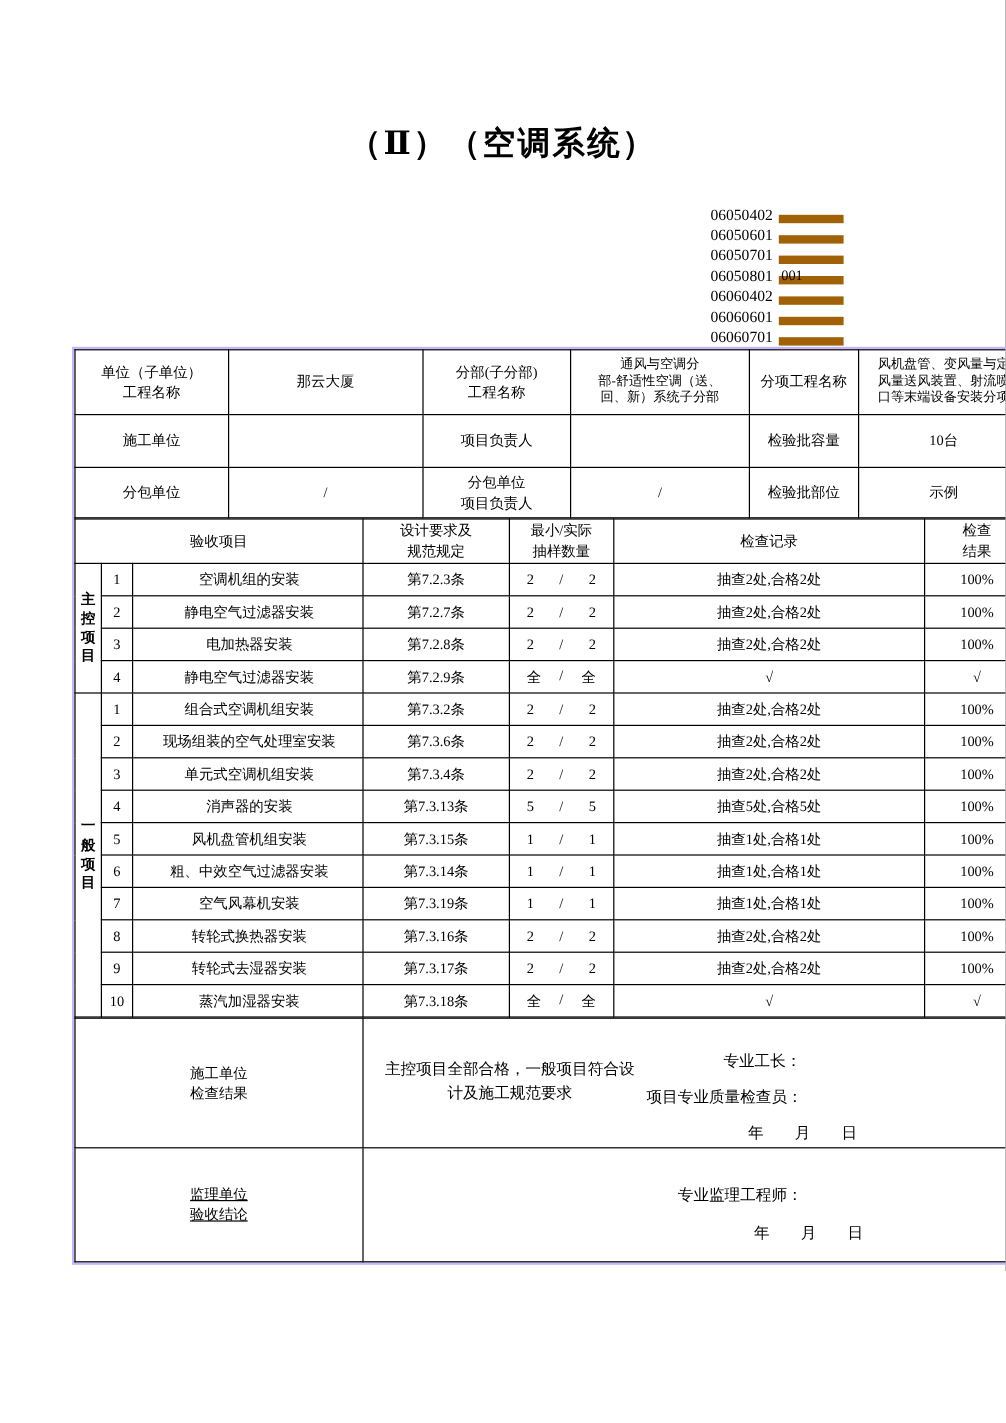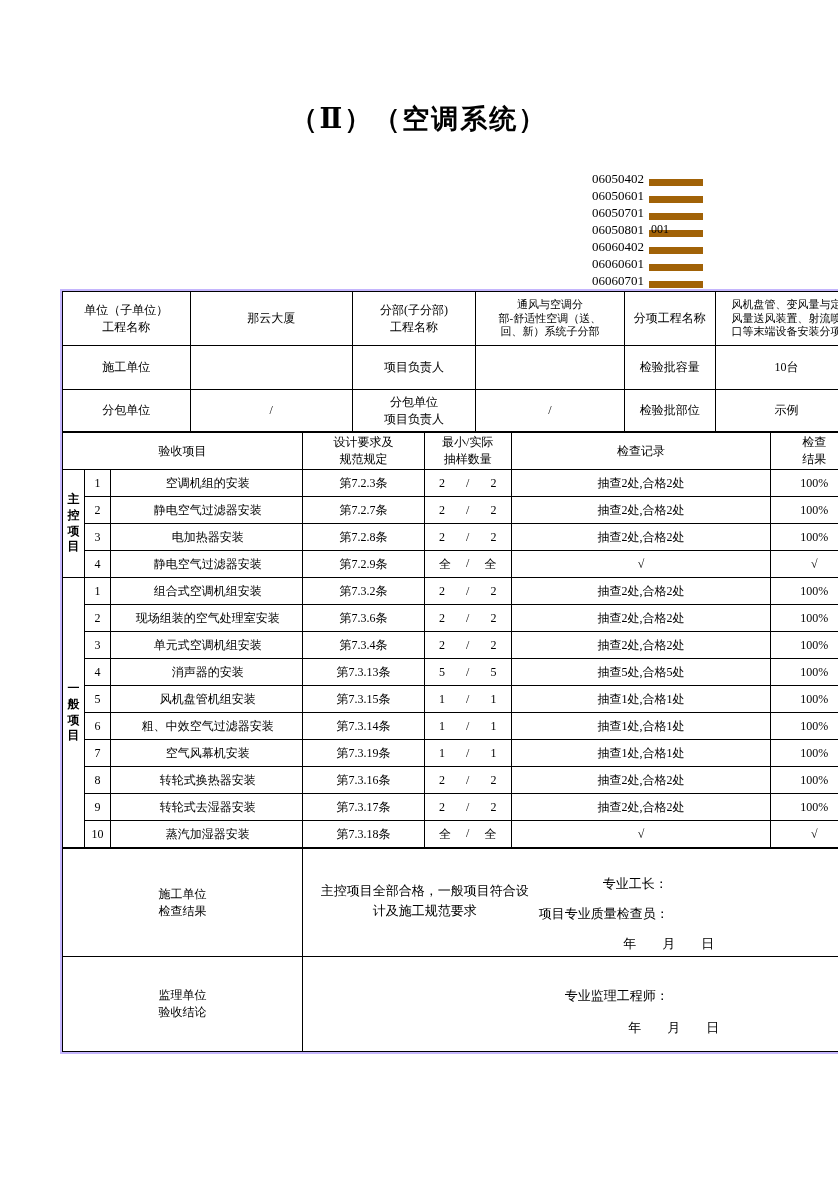--- a/index.html
+++ b/index.html
@@ -26,21 +26,21 @@
   .info-r4 td { height:46px; }
   .small { font-size:11px; line-height:1.25; }
   .hdr td { height:39px; font-size:12px; }
   .items td { height:27px; }
   .vlabel { padding:0;font-weight:bold; }
   .vtext { display:block; width:13px; margin:0 auto; word-break:break-all;
     line-height:1.3; font-size:12px; }
   .c-name { text-align:center; padding-left:5px;margin-left:48px; }
   .c-sampling .wrap { display:flex; justify-content:space-between; padding:0 12px; }
   .foot-label { height:108px; }
-  .foot-label2 { height:95px; }
+  .foot-label2 { height:95px;text-decoration:underline; }
   .foot-cell { position:relative; padding:0; }
   .f-result { position:absolute; left:6px; top:32px; width:232px; text-align:center;
     font-size:13px; line-height:1.5; }
   .f-sign1 { position:absolute; left:300px; top:26px; font-size:13px;text-align:right; }
   .f-sign2 { position:absolute; left:236px; top:56px; font-size:13px; }
   .f-date1 { position:absolute; left:286px; top:86px; width:160px; text-align:center; font-size:13px; }
   .f-sign3 { position:absolute; left:262px; top:30px; font-size:13px; }
   .f-date2 { position:absolute; left:296px; top:62px; width:150px; text-align:center; font-size:13px; }
 </style>
 </head>

